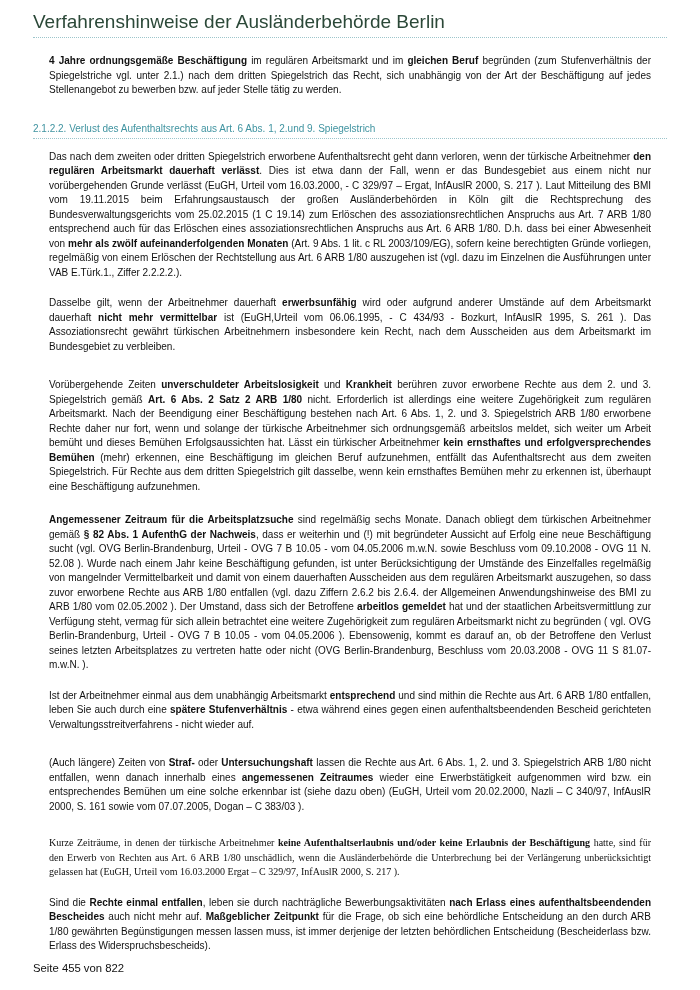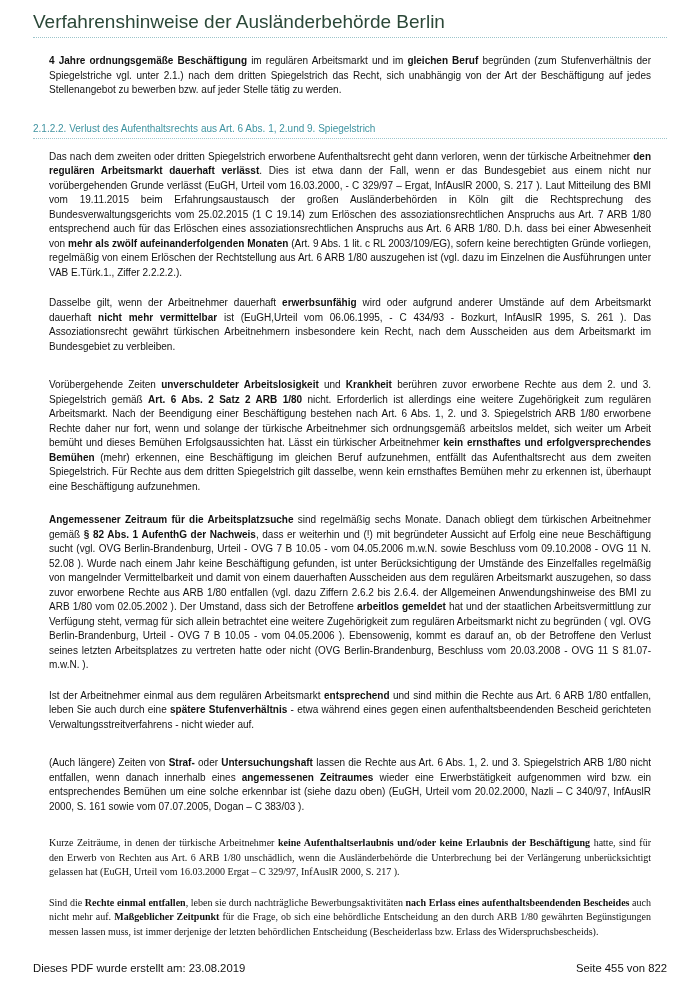--- a/index.html
+++ b/index.html
@@ -46,21 +46,21 @@
     padding-bottom:3px;
     border-bottom:1px dotted var(--dotted_line);
   }
   .mt-p2{margin-top:11px;}
   .mt-p3{margin-top:7px;}
   .mt-p4{margin-top:24px;}
   .mt-p5{margin-top:19px;}
   .mt-p6{margin-top:12px;}
   .mt-p7{margin-top:24px;}
   .mt-p8{margin-top:22px;font-family:Liberation Serif, serif;}
-  .mt-p9{margin-top:6px;font-family:Liberation Serif, serif;}
+  .mt-p9{margin-top:6px;}
   .footer{
     position:absolute;
     left:33px;right:33px;bottom:15px;
     display:flex;
     justify-content:space-between;
     font-size:11.3px;
     line-height:14px;
     color:var(--body);
   }
 </style>
@@ -71,22 +71,21 @@
   <h1 class="doc-title">Verfahrenshinweise der Ausländerbehörde Berlin</h1>
 
   <p class="para"><b>4 Jahre ordnungsgemäße Beschäftigung</b><span> im regulären Arbeitsmarkt und im </span><b>gleichen Beruf</b><span> begründen (zum Stufenverhältnis der Spiegelstriche vgl. unter 2.1.) nach dem dritten Spiegelstrich das Recht, sich unabhängig von der Art der Beschäftigung auf jedes Stellenangebot zu bewerben bzw. auf jeder Stelle tätig zu werden.</span></p>
 
   <h2 class="section-heading">2.1.2.2. Verlust des Aufenthaltsrechts aus Art. 6 Abs. 1, 2.und 9. Spiegelstrich</h2>
 
   <p class="para mt-p2"><span>Das nach dem zweiten oder dritten Spiegelstrich erworbene Aufenthaltsrecht geht dann verloren, wenn der türkische Arbeitnehmer </span><b>den regulären Arbeitsmarkt dauerhaft verlässt</b><span>. Dies ist etwa dann der Fall, wenn er das Bundesgebiet aus einem nicht nur vorübergehenden Grunde verlässt (EuGH, Urteil vom 16.03.2000, - C 329/97 – Ergat, InfAuslR 2000, S. 217 ).  Laut Mitteilung des BMI vom 19.11.2015 beim Erfahrungsaustausch der großen Ausländerbehörden in Köln gilt die Rechtsprechung des Bundesverwaltungsgerichts vom 25.02.2015 (1 C 19.14) zum Erlöschen des assoziationsrechtlichen Anspruchs aus Art. 7 ARB 1/80 entsprechend auch für das Erlöschen eines assoziationsrechtlichen Anspruchs aus Art. 6 ARB 1/80. D.h. dass bei einer Abwesenheit von </span><b>mehr als zwölf aufeinanderfolgenden Monaten</b><span> (Art. 9 Abs. 1 lit. c RL 2003/109/EG), sofern keine berechtigten Gründe vorliegen, regelmäßig von einem Erlöschen der Rechtstellung aus Art. 6 ARB 1/80 auszugehen ist (vgl. dazu im Einzelnen die Ausführungen unter VAB E.Türk.1., Ziffer 2.2.2.2.).</span></p>
   <p class="para mt-p3"><span>Dasselbe gilt, wenn der Arbeitnehmer dauerhaft </span><b>erwerbsunfähig</b><span> wird oder aufgrund anderer Umstände auf dem Arbeitsmarkt dauerhaft </span><b>nicht mehr vermittelbar</b><span> ist (EuGH,Urteil vom 06.06.1995, - C 434/93 - Bozkurt, InfAuslR 1995, S. 261 ). Das Assoziationsrecht gewährt türkischen Arbeitnehmern insbesondere kein Recht, nach dem Ausscheiden aus dem Arbeitsmarkt im Bundesgebiet zu verbleiben.</span></p>
   <p class="para mt-p4"><span>Vorübergehende Zeiten </span><b>unverschuldeter Arbeitslosigkeit</b><span> und </span><b>Krankheit</b><span> berühren zuvor erworbene Rechte aus dem 2. und 3. Spiegelstrich gemäß </span><b>Art. 6 Abs. 2 Satz 2 ARB 1/80</b><span> nicht. Erforderlich ist allerdings eine weitere Zugehörigkeit zum regulären Arbeitsmarkt. Nach der Beendigung einer Beschäftigung bestehen nach Art. 6 Abs. 1, 2. und 3. Spiegelstrich ARB 1/80 erworbene Rechte daher nur fort, wenn und solange der türkische Arbeitnehmer sich ordnungsgemäß arbeitslos meldet, sich weiter um Arbeit bemüht und dieses Bemühen Erfolgsaussichten hat. Lässt ein türkischer Arbeitnehmer </span><b>kein ernsthaftes und erfolgversprechendes Bemühen</b><span> (mehr) erkennen, eine Beschäftigung im gleichen Beruf aufzunehmen, entfällt das Aufenthaltsrecht aus dem zweiten Spiegelstrich. Für Rechte aus dem dritten Spiegelstrich gilt dasselbe, wenn kein ernsthaftes Bemühen mehr zu erkennen ist, überhaupt eine Beschäftigung aufzunehmen.</span></p>
   <p class="para mt-p5"><b>Angemessener Zeitraum für die Arbeitsplatzsuche</b><span> sind regelmäßig sechs Monate. Danach obliegt dem türkischen Arbeitnehmer gemäß </span><b>§ 82 Abs. 1 AufenthG der Nachweis</b><span>, dass er weiterhin und (!) mit begründeter Aussicht auf Erfolg eine neue Beschäftigung sucht (vgl. OVG Berlin-Brandenburg, Urteil - OVG 7 B 10.05 - vom 04.05.2006 m.w.N. sowie Beschluss vom 09.10.2008 - OVG 11 N. 52.08 ). Wurde nach einem Jahr keine Beschäftigung gefunden, ist unter Berücksichtigung der Umstände des Einzelfalles regelmäßig von mangelnder Vermittelbarkeit und damit von einem dauerhaften Ausscheiden aus dem regulären Arbeitsmarkt auszugehen, so dass zuvor erworbene Rechte aus ARB 1/80 entfallen (vgl. dazu Ziffern 2.6.2 bis 2.6.4. der Allgemeinen Anwendungshinweise des BMI zu ARB 1/80 vom 02.05.2002 ). Der Umstand, dass sich der Betroffene </span><b>arbeitlos gemeldet</b><span> hat und der staatlichen Arbeitsvermittlung zur Verfügung steht, vermag für sich allein betrachtet eine weitere Zugehörigkeit zum regulären Arbeitsmarkt nicht zu begründen ( vgl. OVG Berlin-Brandenburg, Urteil - OVG 7 B 10.05 - vom 04.05.2006 ). Ebensowenig, kommt es darauf an, ob der Betroffene den Verlust seines letzten Arbeitsplatzes zu vertreten hatte oder nicht (OVG Berlin-Brandenburg, Beschluss vom 20.03.2008 - OVG 11 S 81.07- m.w.N. ).</span></p>
-  <p class="para mt-p6"><span>Ist der Arbeitnehmer einmal aus dem regulären Arbeitsmarkt </span><b>entsprechend</b><span> und sind mithin die Rechte aus Art. 6 ARB 1/80 entfallen, leben Sie auch durch eine </span><b>spätere Stufenverhältnis</b><span> - etwa während eines gegen einen aufenthaltsbeendenden Bescheid gerichteten Verwaltungsstreitverfahrens - nicht wieder auf.</span></p>
+  <p class="para mt-p6"><span>Ist der Arbeitnehmer einmal aus dem unabhängig Arbeitsmarkt </span><b>entsprechend</b><span> und sind mithin die Rechte aus Art. 6 ARB 1/80 entfallen, leben Sie auch durch eine </span><b>spätere Stufenverhältnis</b><span> - etwa während eines gegen einen aufenthaltsbeendenden Bescheid gerichteten Verwaltungsstreitverfahrens - nicht wieder auf.</span></p>
   <p class="para mt-p7"><span>(Auch längere) Zeiten von </span><b>Straf-</b><span> oder </span><b>Untersuchungshaft</b><span> lassen die Rechte aus Art. 6 Abs. 1, 2. und 3. Spiegelstrich ARB 1/80 nicht entfallen, wenn danach innerhalb eines </span><b>angemessenen Zeitraumes</b><span> wieder eine Erwerbstätigkeit aufgenommen wird bzw. ein entsprechendes Bemühen um eine solche erkennbar ist (siehe dazu oben) (EuGH, Urteil vom 20.02.2000, Nazli – C 340/97, InfAuslR 2000, S. 161 sowie vom 07.07.2005, Dogan – C 383/03 ).</span></p>
   <p class="para mt-p8"><span>Kurze Zeiträume, in denen der türkische Arbeitnehmer </span><b>keine Aufenthaltserlaubnis und/oder keine Erlaubnis der Beschäftigung</b><span> hatte, sind für den Erwerb von Rechten aus Art. 6 ARB 1/80 unschädlich, wenn die Ausländerbehörde die Unterbrechung bei der Verlängerung unberücksichtigt gelassen hat (EuGH, Urteil vom 16.03.2000 Ergat – C 329/97, InfAuslR 2000, S. 217 ).</span></p>
   <p class="para mt-p9"><span>Sind die </span><b>Rechte einmal entfallen</b><span>, leben sie durch nachträgliche Bewerbungsaktivitäten </span><b>nach Erlass eines aufenthaltsbeendenden Bescheides</b><span> auch nicht mehr auf. </span><b>Maßgeblicher Zeitpunkt</b><span> für die Frage, ob sich eine behördliche Entscheidung an den durch ARB 1/80 gewährten Begünstigungen messen lassen muss, ist immer derjenige der letzten behördlichen Entscheidung (Bescheiderlass bzw. Erlass des Widerspruchsbescheids).</span></p>
 
   <div class="footer">
-    <span>Dieses PDF wurde erstellt am: 23.08.2019</span>
     <span>Seite 455 von 822</span>
   </div>
 </div>
 
 </body></html>

